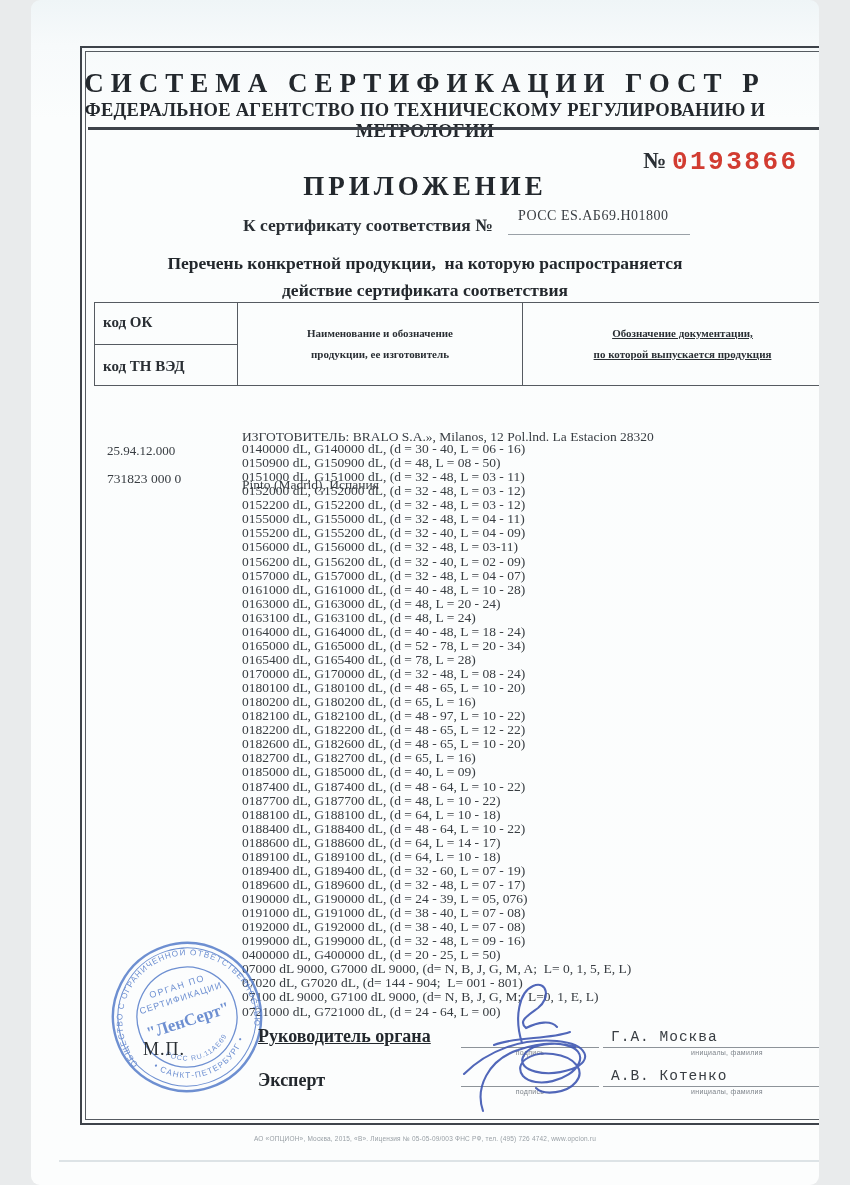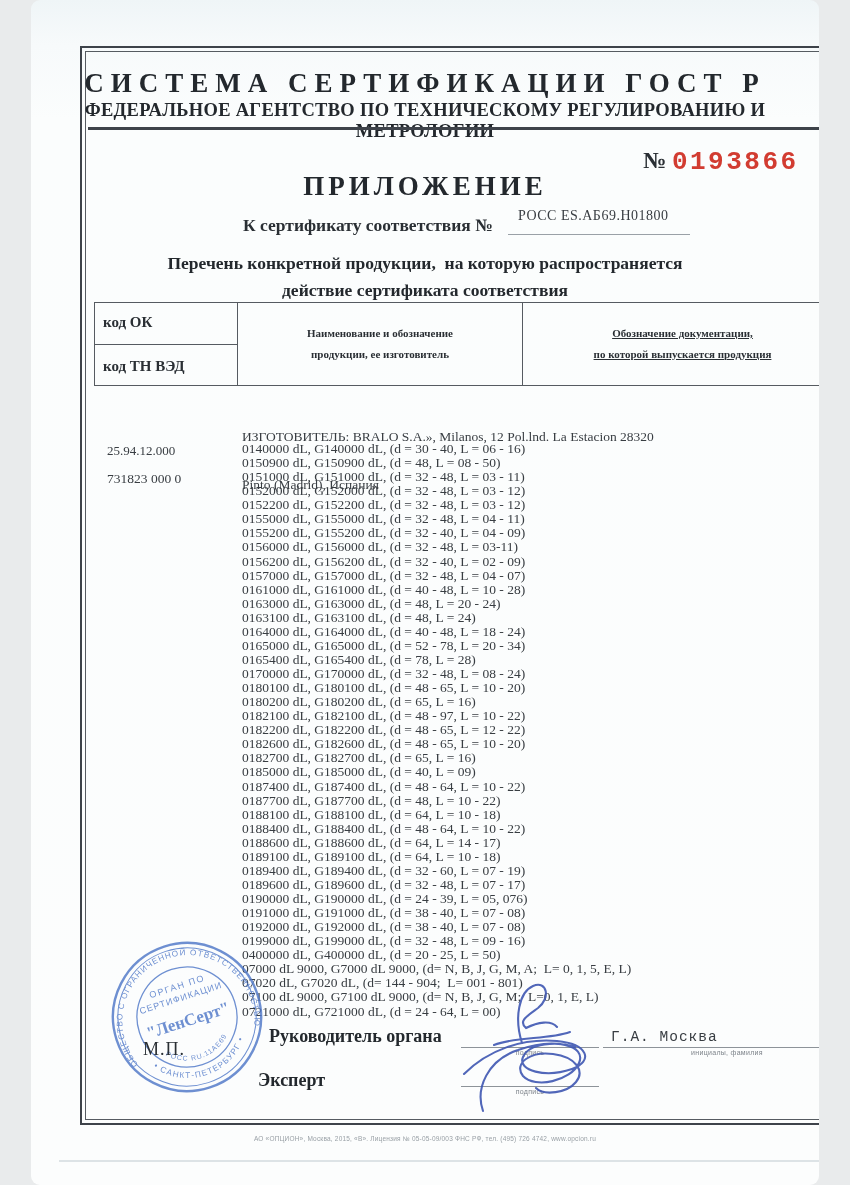--- a/index.html
+++ b/index.html
@@ -44,21 +44,21 @@
   
   .mono { font-family:Liberation Serif, serif; color:#383d42; white-space:pre; }
   .mfr { left:211px; top:397px; font-size:13.5px; line-height:16px; }
   .code-ok { left:76px; top:443px; font-size:13px; }
   .code-tnved { left:76px; top:471px; font-size:13.5px; }
   .product-list { left:211px; top:442px; font-size:13.5px; }
   .product-line { height:14.07px; line-height:14.07px; white-space:pre; }
 
   
   .sig-role { font-size:18px; font-weight:bold; color:#23282d; }
-  .role-head { left:238px; top:1026px; }
+  .role-head { left:227px; top:1026px;text-decoration:underline; }
   .role-expert { left:227px; top:1070px; }
   .mp { left:112px; top:1039px; font-size:18px; letter-spacing:1px;text-align:right; }
   .sig-line { border-bottom:1.2px solid #8d9399; }
   .line-head-sign { left:430px; top:1028px; width:138px; height:19px; }
   .line-head-name { left:572px; top:1028px; width:248px; height:19px; }
   .line-expert-sign { left:430px; top:1067px; width:138px; height:19px; }
   .line-expert-name { left:572px; top:1067px; width:248px; height:19px; }
   .sig-caption { position:absolute; left:0; right:0; top:21px; text-align:center; font-family:"Liberation Sans",sans-serif; font-size:7px; color:#7d838a; letter-spacing:.3px; }
   .sig-name { position:absolute; left:8px; bottom:2px; font-family:"Liberation Mono","DejaVu Sans Mono",monospace; font-size:14.5px; letter-spacing:1px; color:#383d42; white-space:pre; }
 
@@ -157,20 +157,24 @@
   </div>
   <div class="abs sig-line line-head-name">
     <div class="sig-name">Г.А. Москва</div>
     <div class="sig-caption">инициалы, фамилия</div>
   </div>
 
   <div class="abs sig-role role-expert">Эксперт</div>
   <div class="abs sig-line line-expert-sign">
     <div class="sig-caption">подпись</div>
   </div>
+  <div class="abs sig-line line-expert-name">
+    <div class="sig-name">А.В. Котенко</div>
+    <div class="sig-caption">инициалы, фамилия</div>
+  </div>
 
   <svg class="abs ink-svg" width="230" height="170" viewBox="0 0 230 170" style="opacity:.9">
     <g fill="none" stroke="#3f57b2" stroke-width="2.1" stroke-linecap="round">
       <path d="M 96,93 C 88,68 93,42 107,36 C 121,30 125,48 112,58 C 101,66 92,71 100,78 C 112,72 125,70 131,77 M 68,95 C 90,86 122,90 144,82"></path>
       <path d="M 38,124 C 62,100 96,88 131,91 C 162,94 168,111 146,119 C 120,128 91,121 97,107 C 103,93 131,91 149,97 M 57,161 C 49,138 62,110 92,100 C 128,87 161,95 153,113 C 145,131 109,139 97,126 C 87,113 105,101 127,104 C 150,107 159,121 150,132 C 141,143 118,146 110,138"></path>
     </g>
   </svg>
 
   <div class="abs imprint">АО «ОПЦИОН», Москва, 2015, «В». Лицензия № 05-05-09/003 ФНС РФ, тел. (495) 726 4742, www.opcion.ru</div>
   <div class="abs scan-edge"></div>

